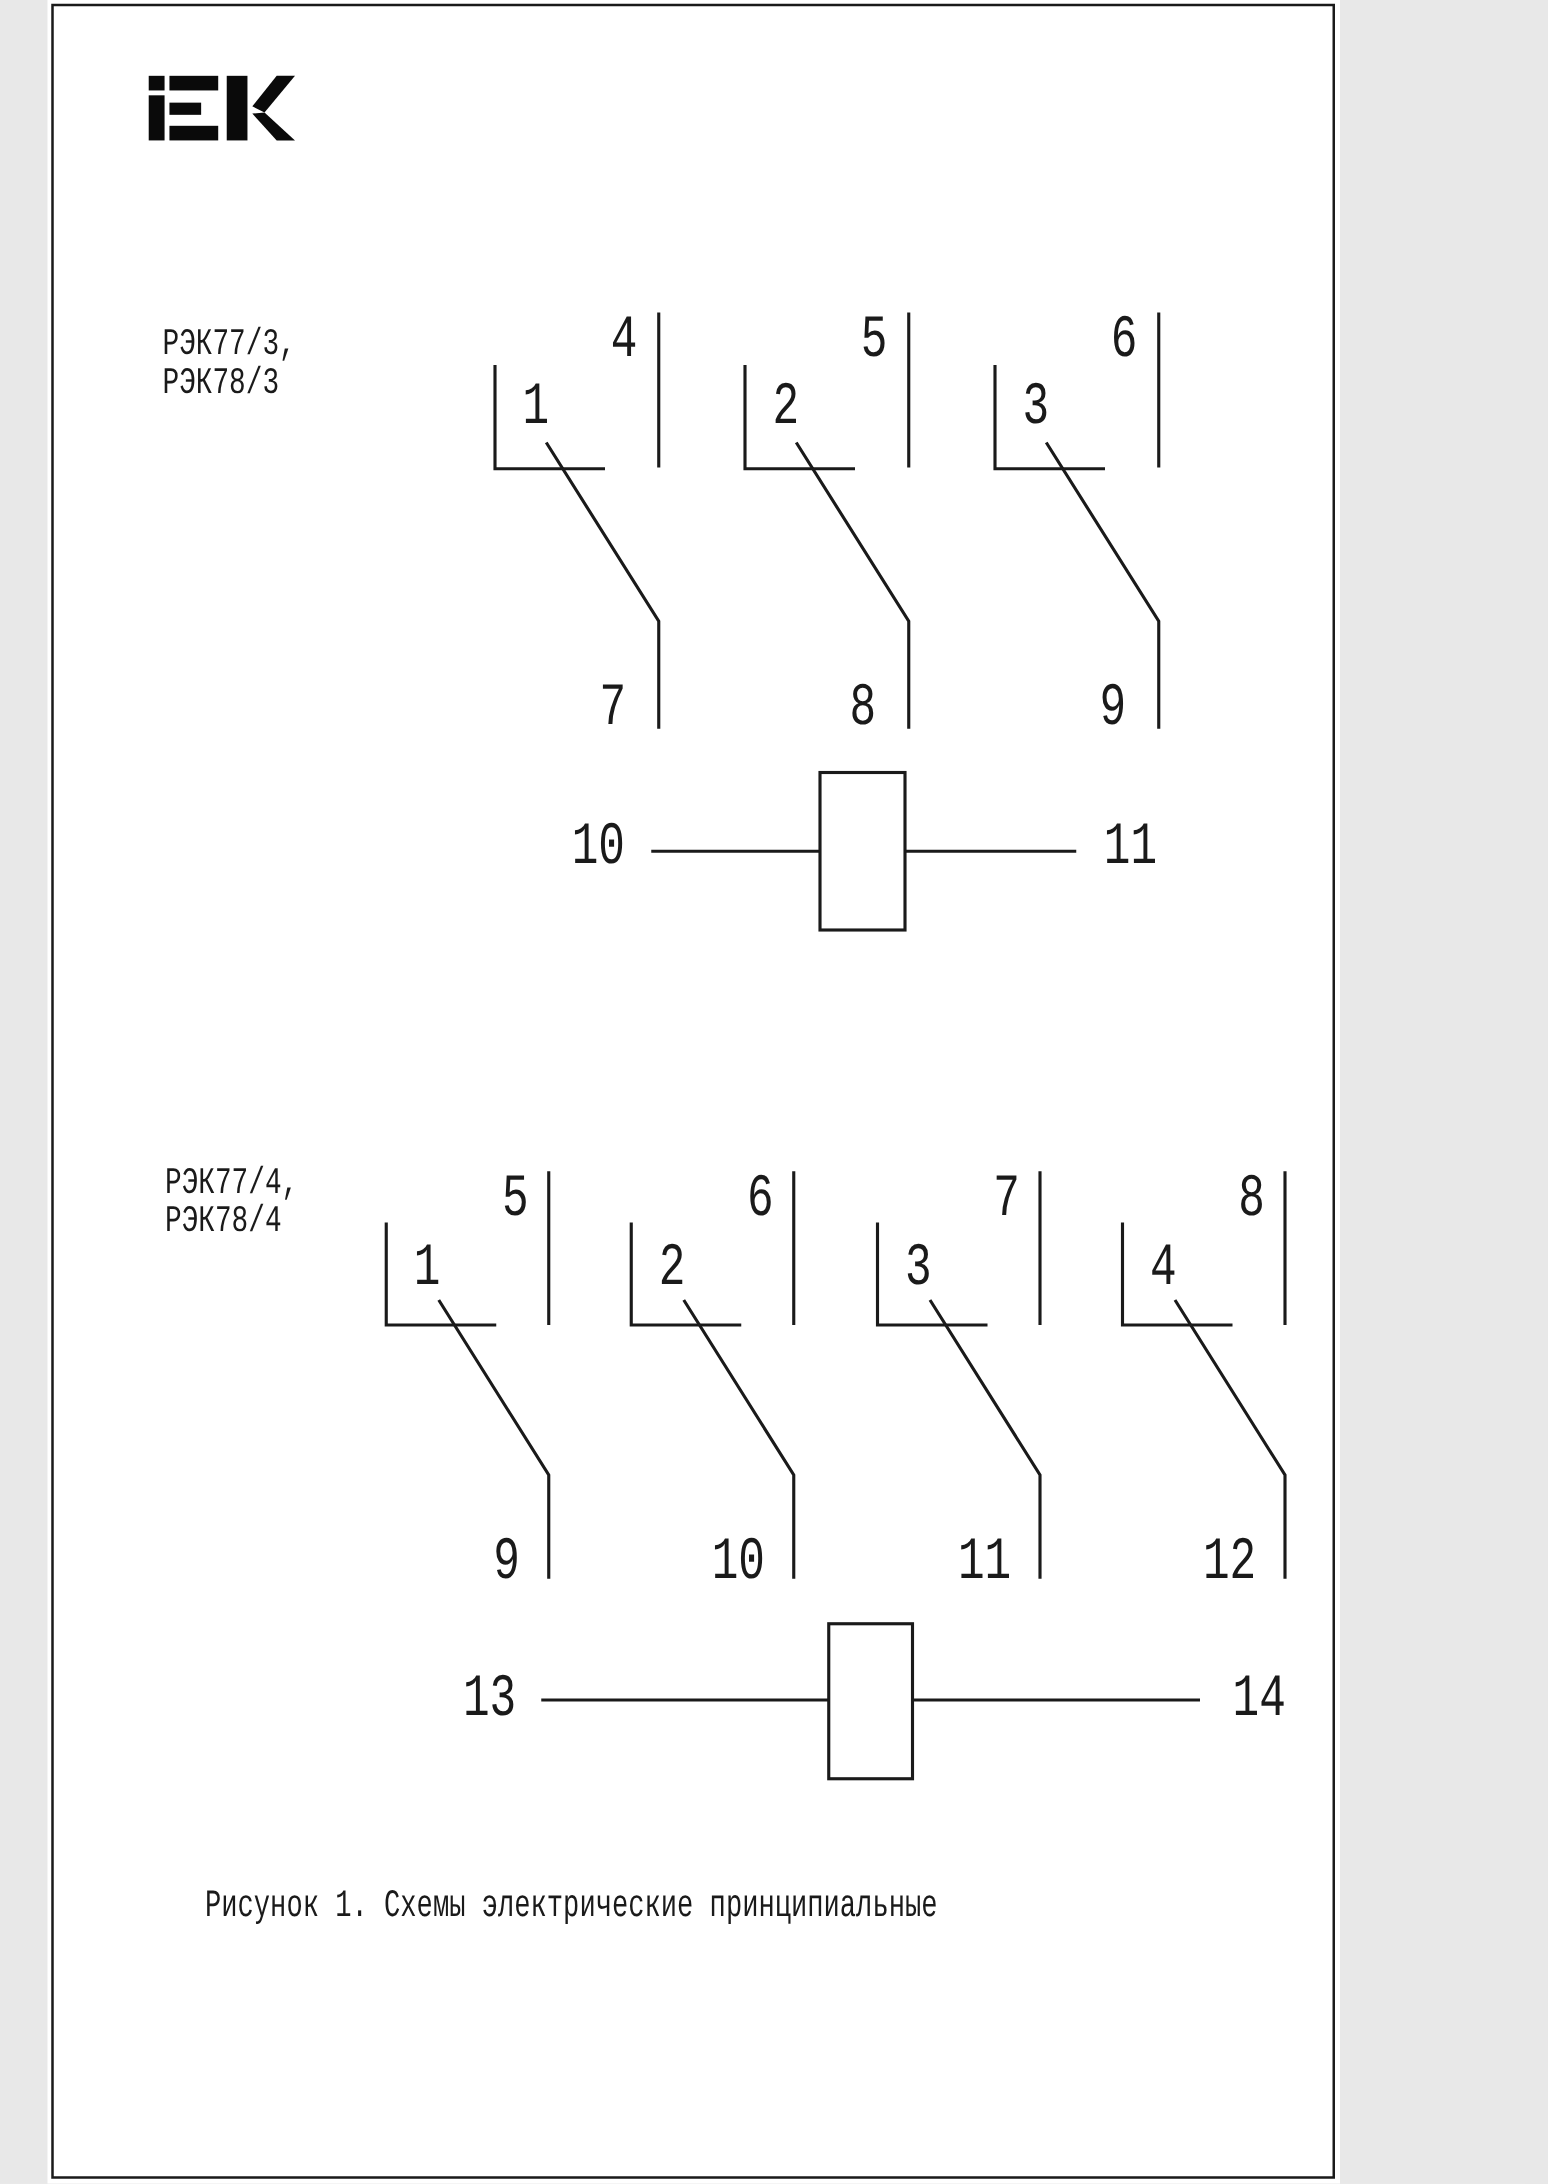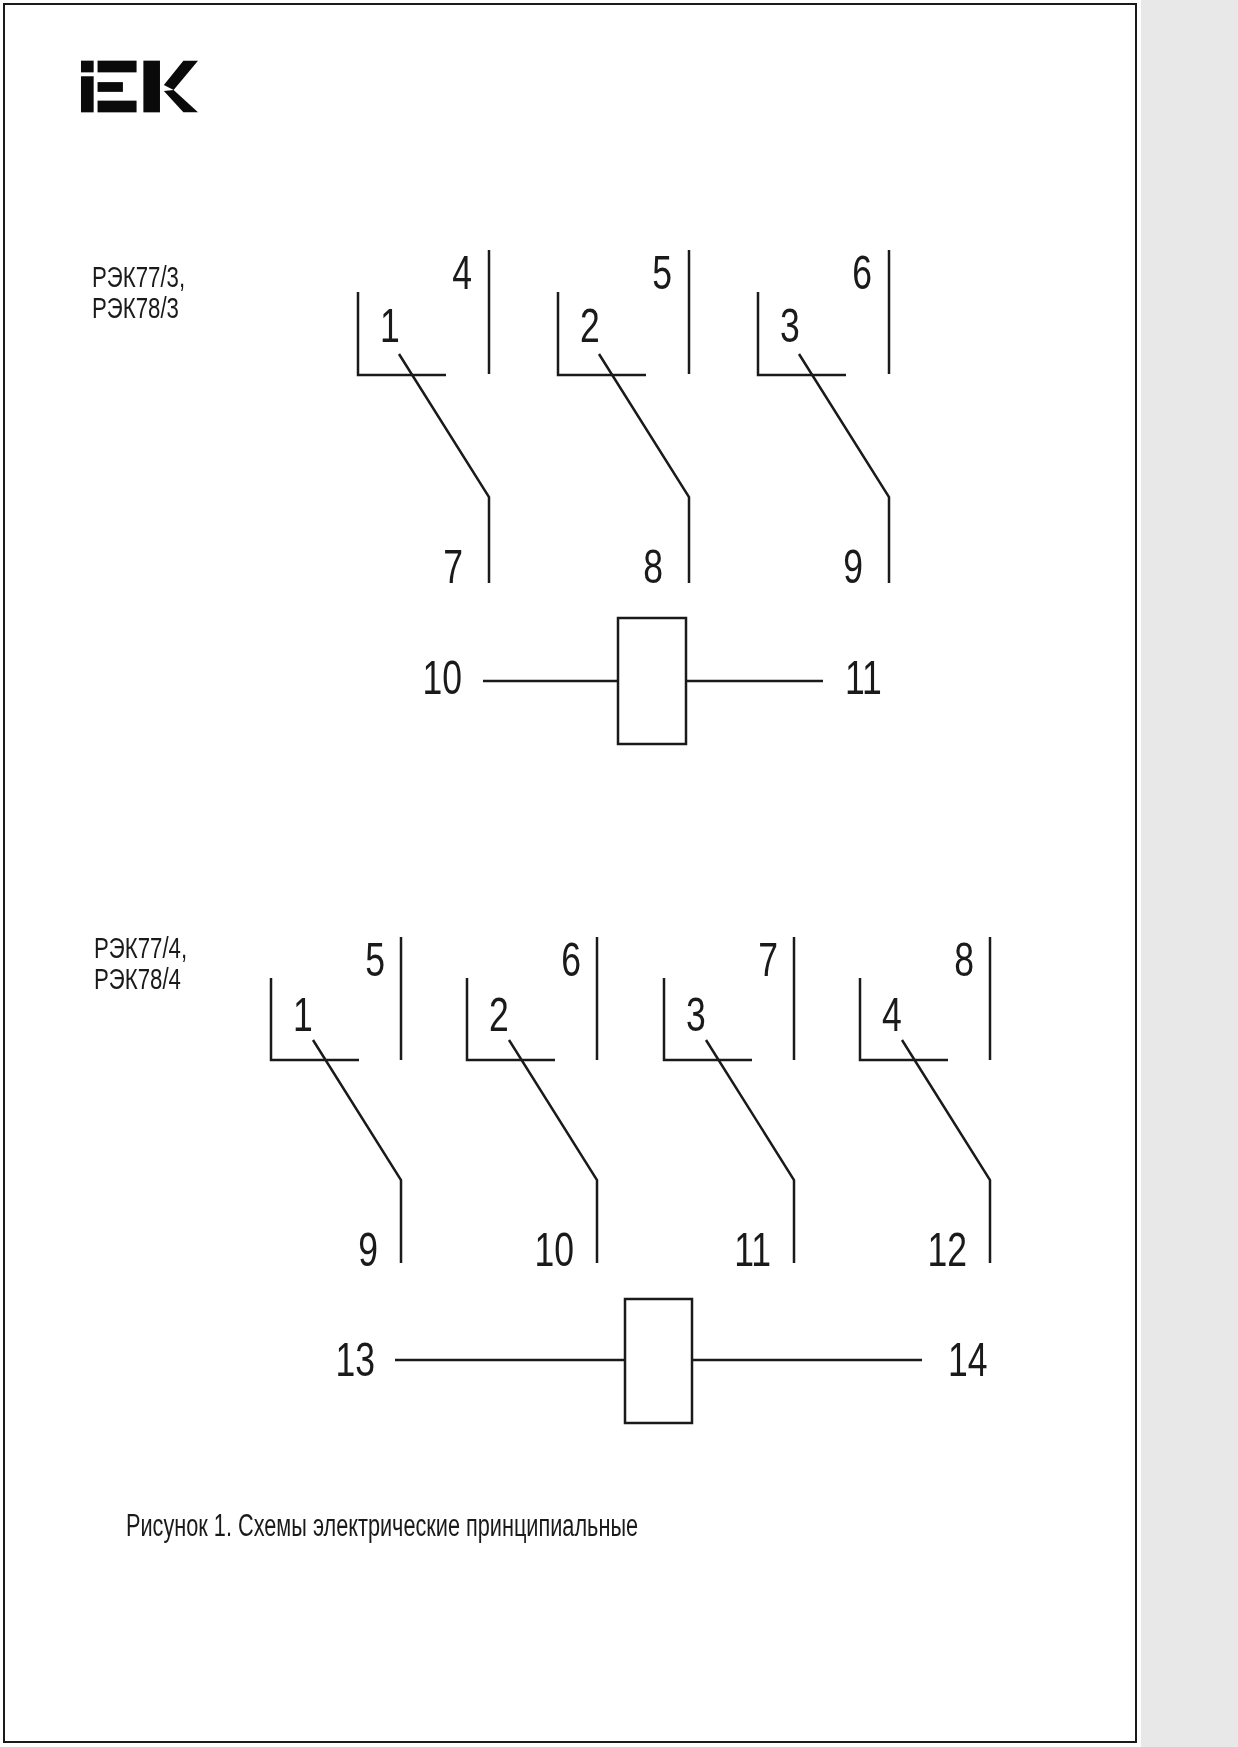--- a/index.html
+++ b/index.html
@@ -1,22 +1,23 @@
 <!DOCTYPE html>
 <html><head>
 <meta charset="utf-8">
 <style>
   html,body{margin:0;padding:0;background:#e8e8e8;}
   .page{
     position:relative;
-    width:1141px;height:1747px;
+    width:1034px;height:1747px;
     background:#ffffff;
-    font-family:Liberation Sans, sans-serif;
+    font-family:Liberation Mono, monospace;
     color:#1a1a1a;
     overflow:hidden;
+    margin-left:38px;
   }
   .page-border{
     position:absolute;
     left:3px;top:3px;right:4px;bottom:4px;
     border:2.5px solid #1a1a1a;
     pointer-events:none;
   }
   .logo{position:absolute;left:80px;top:58px;width:118px;height:57px;}
   .schematic-svg{position:absolute;left:0;top:0;width:1238px;height:1747px;}
   .num{

